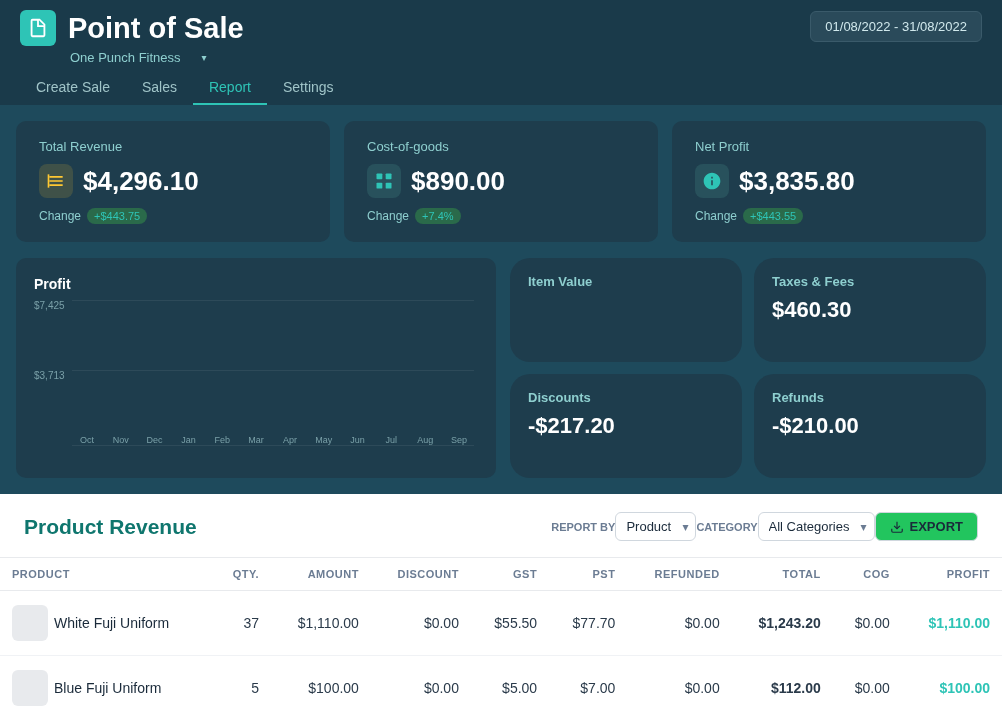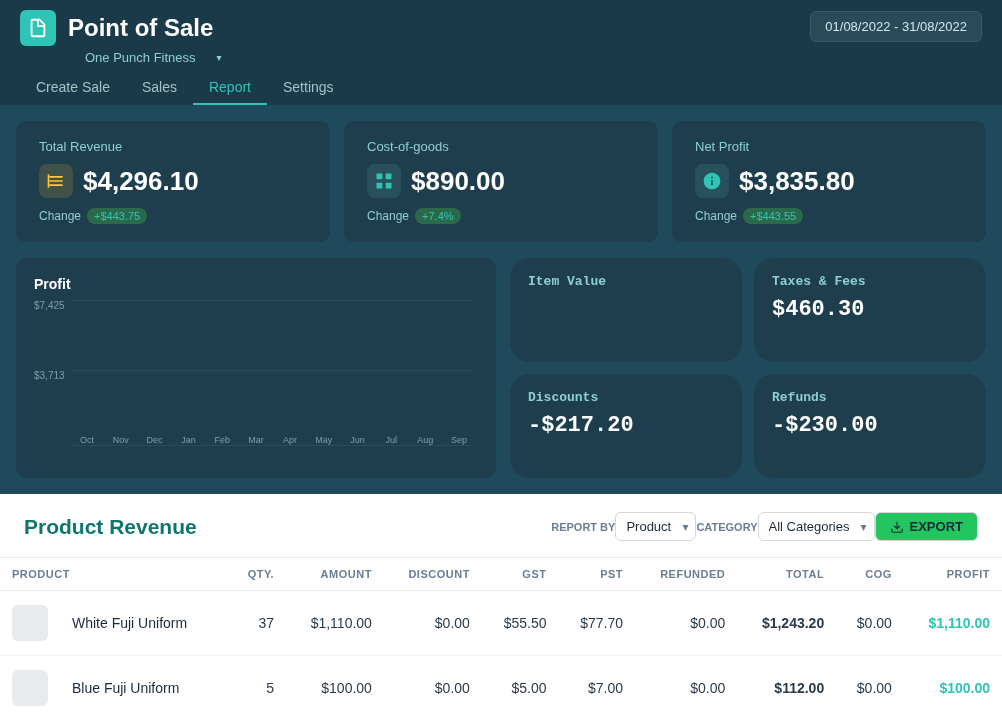--- a/index.html
+++ b/index.html
@@ -3,22 +3,22 @@
   <meta charset="utf-8">
   <style>
     * { box-sizing: border-box; margin: 0; padding: 0; }
     body { font-family: -apple-system, BlinkMacSystemFont, 'Segoe UI', sans-serif; background: #1a3a4a; width: 1002px; min-height: 720px; overflow-x: hidden; }
 
     
     .header { background: #1a3a4a; padding: 10px 20px 0 20px; }
     .header-top { display: flex; align-items: center; gap: 12px; margin-bottom: 4px; }
     .logo-icon { width: 36px; height: 36px; background: #2ec4b6; border-radius: 6px; display: flex; align-items: center; justify-content: center; }
     .logo-icon svg { width: 22px; height: 22px; fill: white; }
-    .app-title { color: white; font-size: 24px; font-weight: 600; }
-    .store-name { color: #8ecfcf; font-size: 13px; display: flex; align-items: center; gap: 21px; margin-left: 65px; margin-bottom: 6px; cursor: pointer; }
+    .app-title { color: white; font-size: 29px; font-weight: 600; }
+    .store-name { color: #8ecfcf; font-size: 13px; display: flex; align-items: center; gap: 21px; margin-left: 50px; margin-bottom: 6px; cursor: pointer; }
     .store-name .chevron { font-size: 10px; }
     .nav { display: flex; align-items: center; gap: 0; padding: 0; }
     .nav-item { color: #a0c4c8; font-size: 14px; padding: 8px 16px; cursor: pointer; text-decoration: none; border-bottom: 2px solid transparent; }
     .nav-item.active { color: #2ec4b6; border-bottom: 2px solid #2ec4b6; }
     .header-right { margin-left: auto; display: flex; align-items: flex-end; padding-bottom: 8px; }
     .date-range { background: #2a4a5a; color: #d0e8ec; font-size: 13px; padding: 7px 14px; border-radius: 6px; border: 1px solid #3a5a6a; }
     .header-nav-row { display: flex; align-items: center; }
 
     
     .main { background: #1e4a5c; padding: 16px 16px; }
@@ -42,21 +42,21 @@
     .profit-chart-card { background: #1e3d4d; border-radius: 10px; padding: 18px; flex: 0 0 480px; }
     .chart-title { color: white; font-size: 14px; font-weight: 600; margin-bottom: 8px; }
     .chart-area { position: relative; height: 160px; margin-top: 4px; }
     .y-label { position: absolute; left: 0; color: #7aa0a8; font-size: 10px; }
     .bars-container { display: flex; align-items: flex-end; gap: 4px; height: 145px; margin-left: 38px; margin-right: 4px; }
     .bar-wrap { display: flex; flex-direction: column; align-items: center; flex: 1; }
     .bar { width: 100%; border-radius: 3px 3px 0 0; background: linear-gradient(to top, #3b82f6, #2ec4b6); }
     .bar-label { color: #7aa0a8; font-size: 9px; margin-top: 4px; }
 
     .secondary-metrics { flex: 1; display: grid; grid-template-columns: 1fr 1fr; grid-template-rows: 1fr 1fr; gap: 12px; }
-    .sec-metric-card { background: #1e3d4d; border-radius: 20px; padding: 16px 18px; font-family: Liberation Mono, monospace; }
+    .sec-metric-card { background: #1e3d4d; border-radius: 20px; padding: 16px 18px; }
     .sec-metric-label { color: #8ecfcf; font-size: 13px; font-weight: 600; margin-bottom: 8px; }
     .sec-metric-value { color: white; font-size: 22px; font-weight: 700; }
     .sec-metric-value.negative { color: white; }
 
     
     .bottom-section { background: #f0f2f5; padding: 0; }
     .product-revenue-header { background: white; padding: 18px 24px 16px 24px; display: flex; align-items: center; border-bottom: 1px solid #e8eaed; }
     .product-revenue-title { font-size: 21px; font-weight: 700; color: #0f766e; margin-right: auto; }
     .filter-group { display: flex; align-items: center; gap: 0; }
     .filter-label { color: #6b7c93; font-size: 11px; font-weight: 600; text-transform: uppercase; }
@@ -68,21 +68,21 @@
     
     .table-container { background: white; }
     table { width: 100%; border-collapse: collapse; }
     thead tr { border-bottom: 1px solid #e8eaed; }
     thead th { color: #6b7c93; font-size: 11px; font-weight: 700; text-transform: uppercase; padding: 10px 12px; text-align: left; letter-spacing: 0.5px; }
     thead th.right { text-align: right; }
     tbody tr { border-bottom: 1px solid #f0f2f5; }
     tbody td { padding: 14px 12px; font-size: 14px; color: #2a3a4a; }
     tbody td.right { text-align: right; }
     tbody td.bold { font-weight: 700; }
-    .product-cell { display: flex; align-items: center; gap: 24px; }
+    .product-cell { display: flex; align-items: center; gap: 6px; }
     .product-thumb { width: 36px; height: 36px; background: #e8eaed; border-radius: 6px; flex-shrink: 0; }
     .product-name { font-size: 14px; color: #1a2a3a; font-weight: 500; }
 
     
     .chart-grid { position: absolute; top: 0; left: 38px; right: 4px; height: 145px; }
     .grid-line { position: absolute; left: 0; right: 0; height: 1px; background: rgba(255,255,255,0.07); }
   </style>
 </head>
 <body>
 
@@ -238,21 +238,21 @@
       <div class="sec-metric-card">
         <div class="sec-metric-label">Taxes &amp; Fees</div>
         <div class="sec-metric-value">$460.30</div>
       </div>
       <div class="sec-metric-card">
         <div class="sec-metric-label">Discounts</div>
         <div class="sec-metric-value negative">-$217.20</div>
       </div>
       <div class="sec-metric-card">
         <div class="sec-metric-label">Refunds</div>
-        <div class="sec-metric-value negative">-$230.00</div>
+        <div class="sec-metric-value negative">-$210.00</div>
       </div>
     </div>
   </div>
 </div>
 
 <div class="bottom-section">
   <div class="product-revenue-header">
     <span class="product-revenue-title">Product Revenue</span>
     <div class="filter-group">
       <span class="filter-label">REPORT BY</span>

